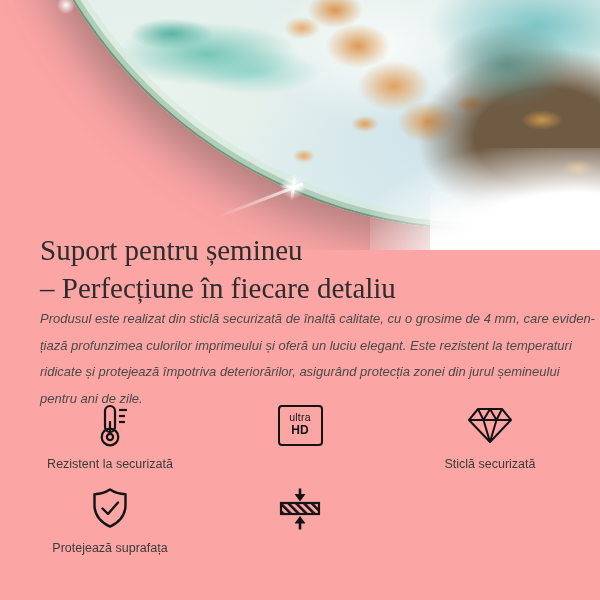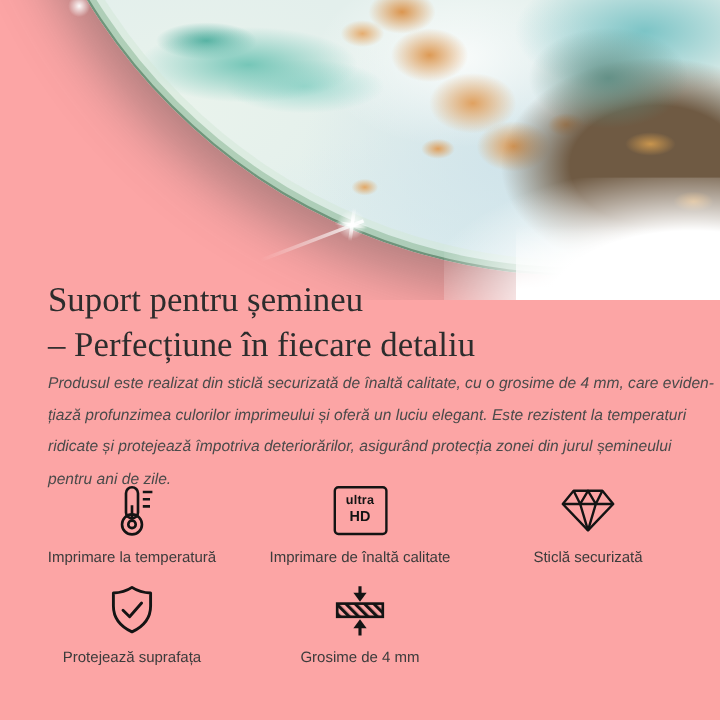--- a/index.html
+++ b/index.html
@@ -82,21 +82,21 @@
     display:grid; grid-template-columns:repeat(3, 1fr); row-gap:14px;
   }
   .feature { display:flex; flex-direction:column; align-items:center; }
   .icon-box { height:46px; display:flex; align-items:center; justify-content:center; }
   .f-label { margin-top:8px; font-size:12.5px; line-height:16px; color:#3b3b3b; text-align:center; }
 
   .uhd-box {
     width:41px; height:37px; border:2.5px solid #141414; border-radius:4px;
     display:flex; flex-direction:column; align-items:center; justify-content:center; color:#141414;
   }
-  .uhd-top { font-size:10.5px; font-weight:700; line-height:11px; letter-spacing:.2px;text-align:center; }
+  .uhd-top { font-size:10.5px; font-weight:400; line-height:11px; letter-spacing:.2px;text-align:center; }
   .uhd-bottom { font-size:12px; font-weight:700; line-height:15px; }
 
   svg.icn { display:block; }
 </style>
 </head>
 <body>
 
 <div class="page">
 
   <div class="hero">
@@ -123,31 +123,30 @@
         <svg class="icn" width="40" height="44" viewBox="0 0 40 44" fill="none" stroke="#141414" stroke-width="2.2">
           <rect x="15" y="3" width="10" height="26" rx="5"></rect>
           <circle cx="20" cy="34" r="8.3"></circle>
           <circle cx="20" cy="34" r="3.1"></circle>
           <line x1="20" y1="18" x2="20" y2="30"></line>
           <line x1="29" y1="7" x2="37" y2="7"></line>
           <line x1="29" y1="13" x2="35" y2="13"></line>
           <line x1="29" y1="19" x2="35" y2="19"></line>
         </svg>
       </div>
-      <div class="f-label">Imprimare la temperatură</div>
+      <div class="f-label">Rezistent la securizată</div>
     </div>
 
     <div class="feature">
       <div class="icon-box">
         <div class="uhd-box">
           <div class="uhd-top">ultra</div>
           <div class="uhd-bottom">HD</div>
         </div>
       </div>
-      <div class="f-label">Imprimare de înaltă calitate</div>
     </div>
 
     <div class="feature">
       <div class="icon-box">
         <svg class="icn" width="46" height="40" viewBox="0 0 46 40" fill="none" stroke="#141414" stroke-width="2" stroke-linejoin="round">
           <path d="M11 4 L35 4 L44 15 L23 37 L2 15 Z"></path>
           <path d="M2 15 H44"></path>
           <path d="M11 4 L16.5 15 L23 4 L29.5 15 L35 4"></path>
           <path d="M16.5 15 L23 37 M29.5 15 L23 37"></path>
         </svg>
@@ -174,17 +173,16 @@
               <rect x="0" y="0" width="2.6" height="5.5" fill="#141414"></rect>
             </pattern>
           </defs>
           <rect x="3" y="16" width="38" height="11" fill="url(#hatch4)" stroke="#141414" stroke-width="2.2"></rect>
           <line x1="22" y1="1.5" x2="22" y2="8" stroke="#141414" stroke-width="2.6"></line>
           <path d="M16.5 7 L27.5 7 L22 14.5 Z" fill="#141414"></path>
           <line x1="22" y1="42.5" x2="22" y2="36" stroke="#141414" stroke-width="2.6"></line>
           <path d="M16.5 36.5 L27.5 36.5 L22 29 Z" fill="#141414"></path>
         </svg>
       </div>
-      <div class="f-label">Grosime de 4 mm</div>
     </div>
 
   </div>
 </div>
 
 </body></html>

